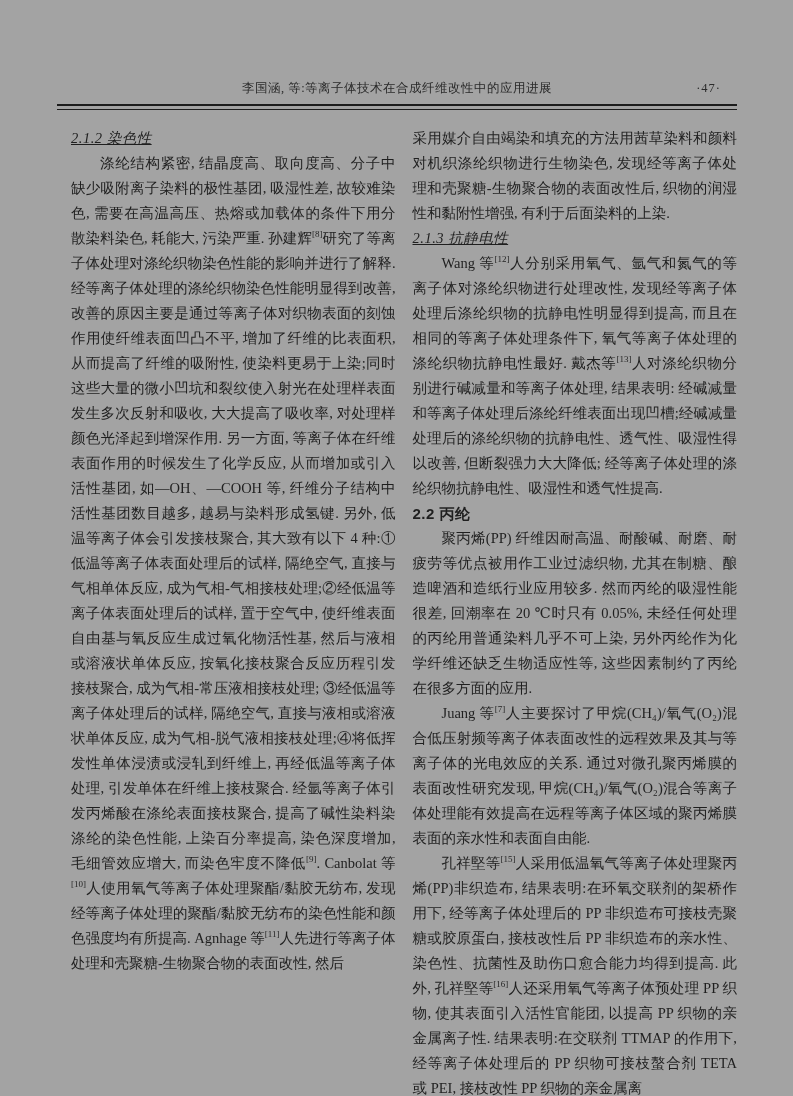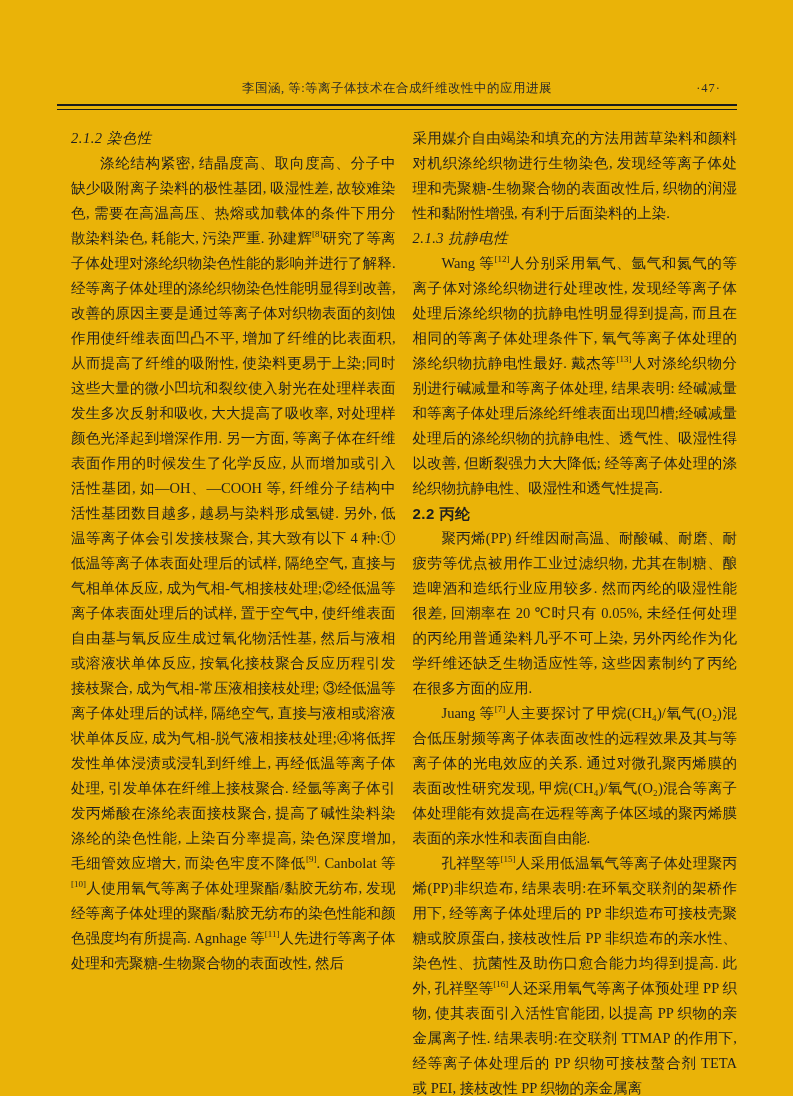--- a/index.html
+++ b/index.html
@@ -1,19 +1,19 @@
 <!DOCTYPE html>
 <html><head>
 <meta charset="utf-8">
 <style>
   html,body{margin:0;padding:0;background:#ffffff;}
   .page{
     position:relative;
     width:793px;height:1096px;
-    background:#eab308;
+    background:#a3a3a3;
     overflow:hidden;
     font-family:"Liberation Serif","DejaVu Serif",serif;
     color:#1f1f1f;
   }
   .content{position:absolute;left:57px;right:56px;top:78px;}
   .header-row{
     position:relative;
     height:20px;line-height:20px;
     text-align:center;
     font-size:12.5px;
@@ -40,20 +40,21 @@
     text-align:justify;
   }
   .col p{margin:0;}
   .indent{text-indent:2em;}
   .heading-sub{
     margin:0;
     font-size:14.5px;
     font-weight:normal;
     font-style:italic;
     letter-spacing:.5px;
+    text-decoration:underline;
   }
   .heading-main{
     margin:0;
     font-size:15px;
     font-weight:bold;
     font-family:"Liberation Sans","DejaVu Sans",sans-serif;
     letter-spacing:.5px;
   }
   sup.cite{
     font-size:9px;

